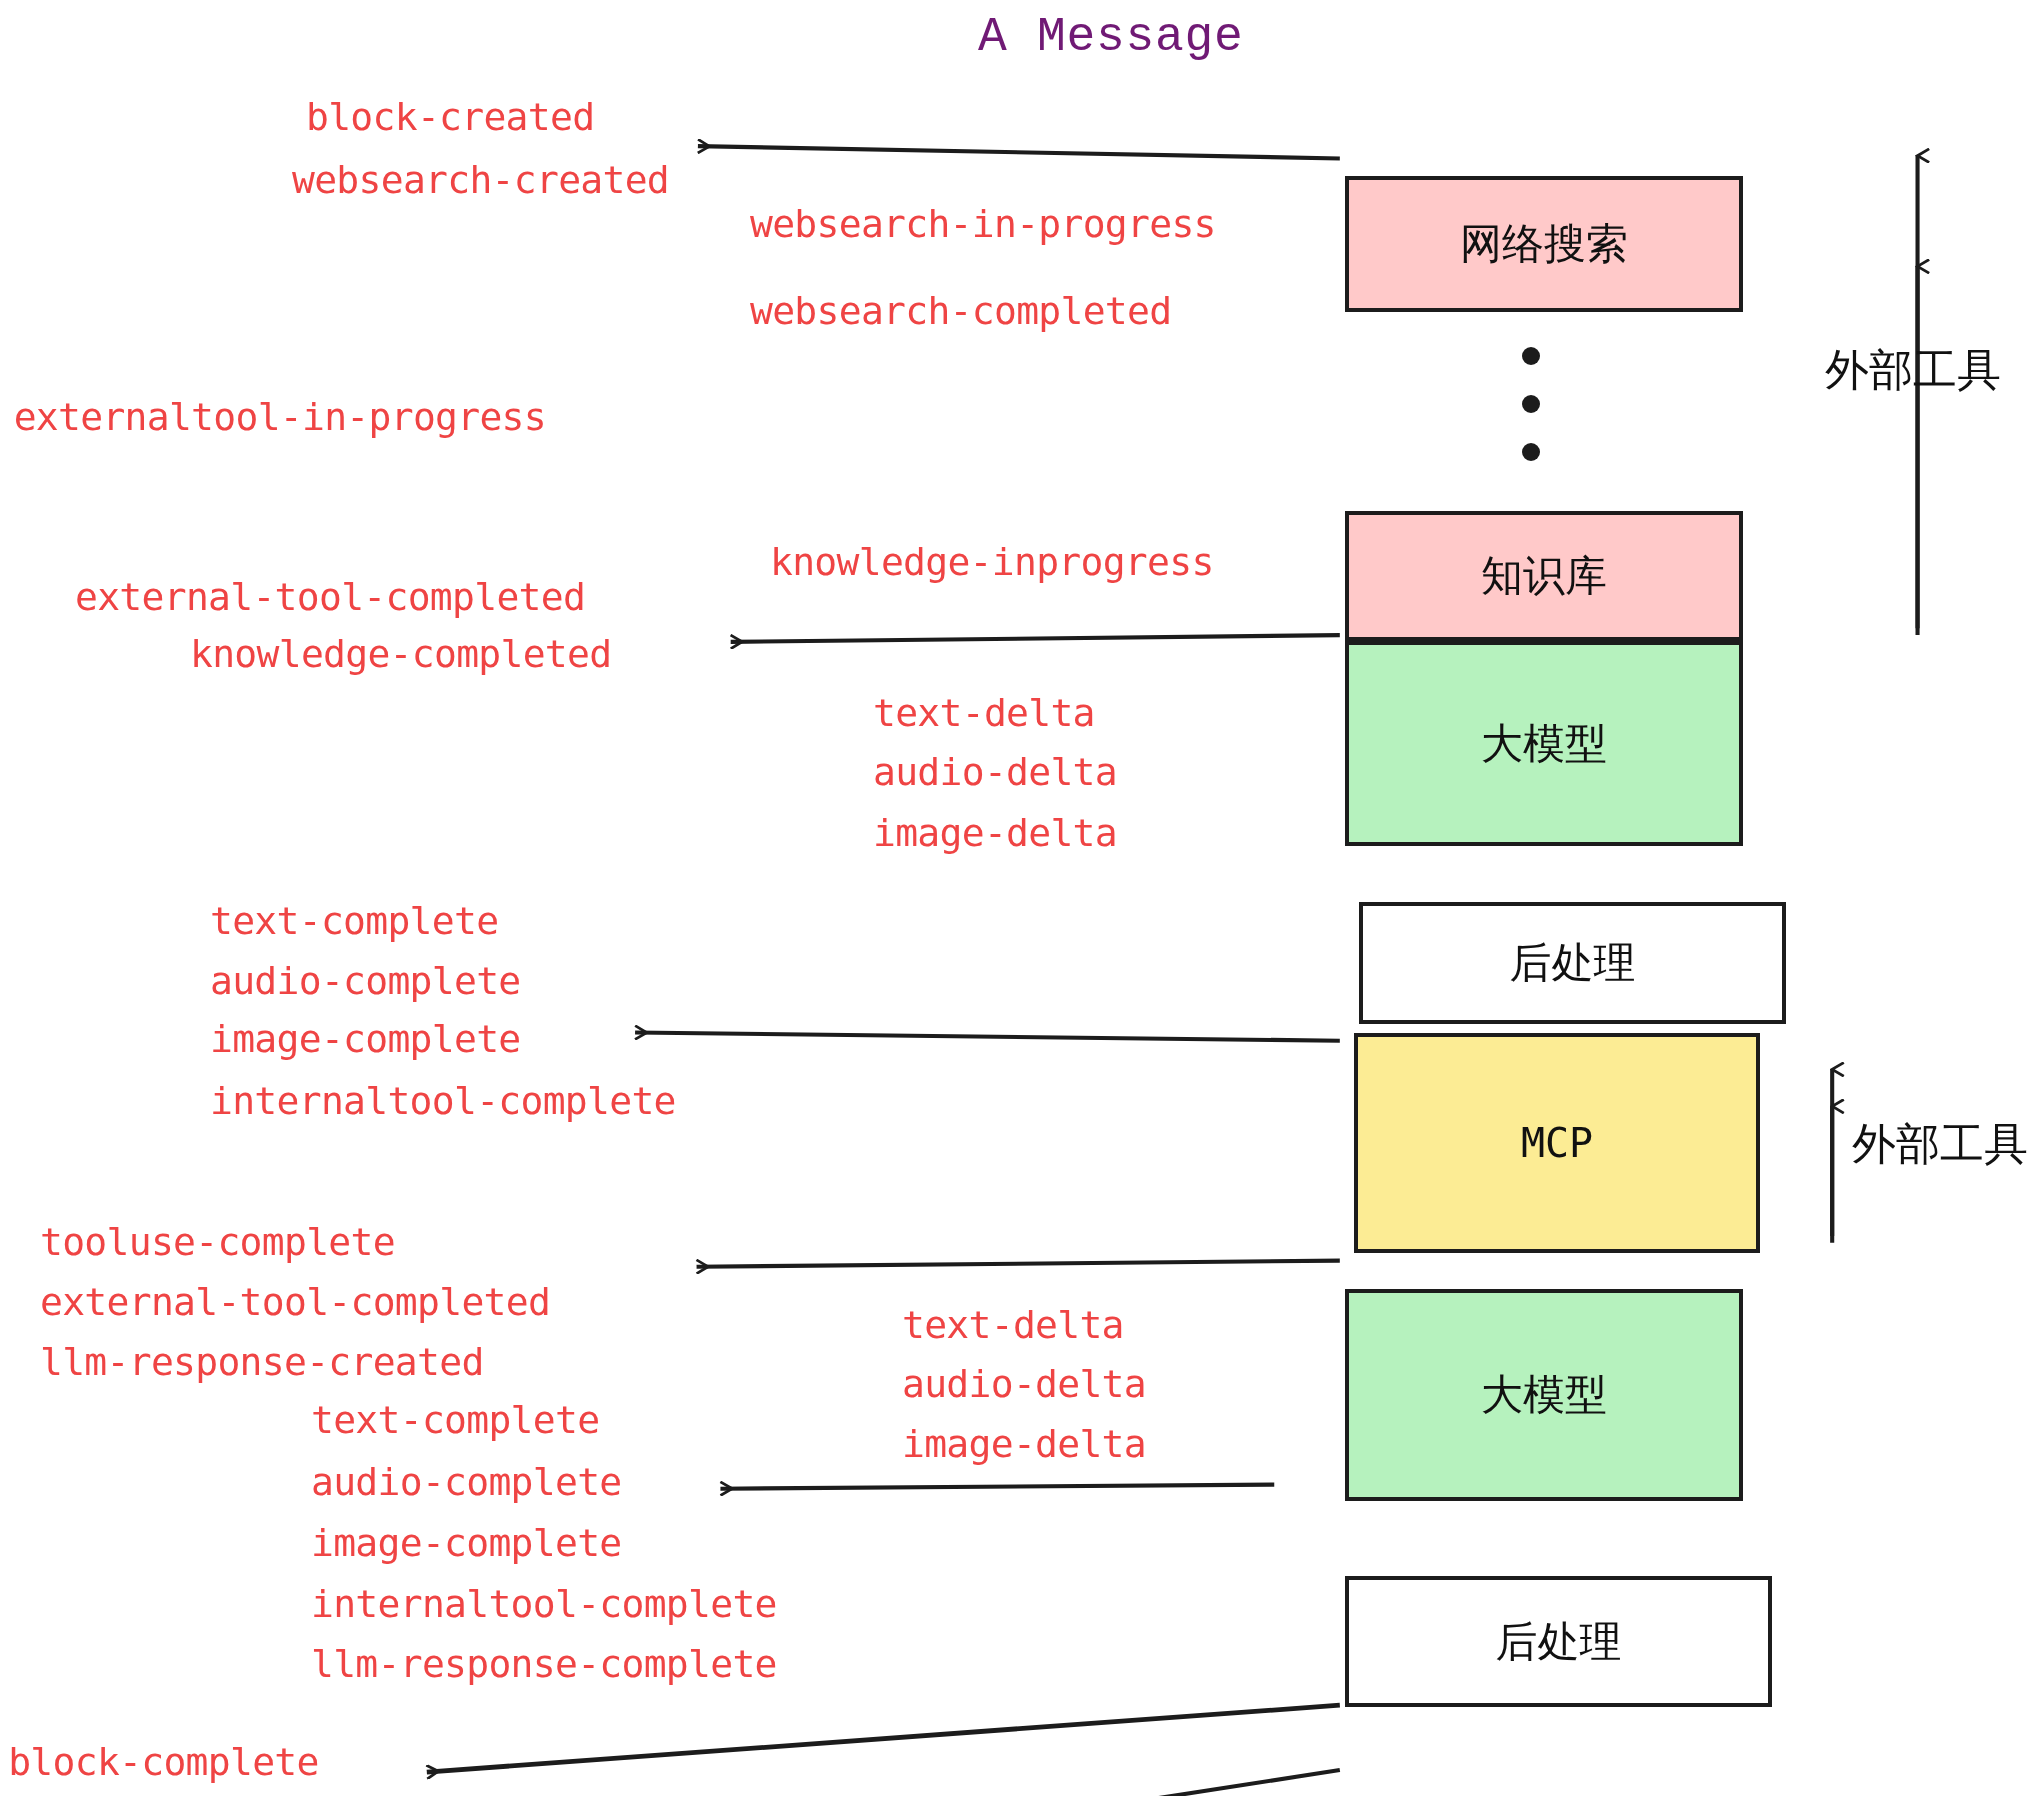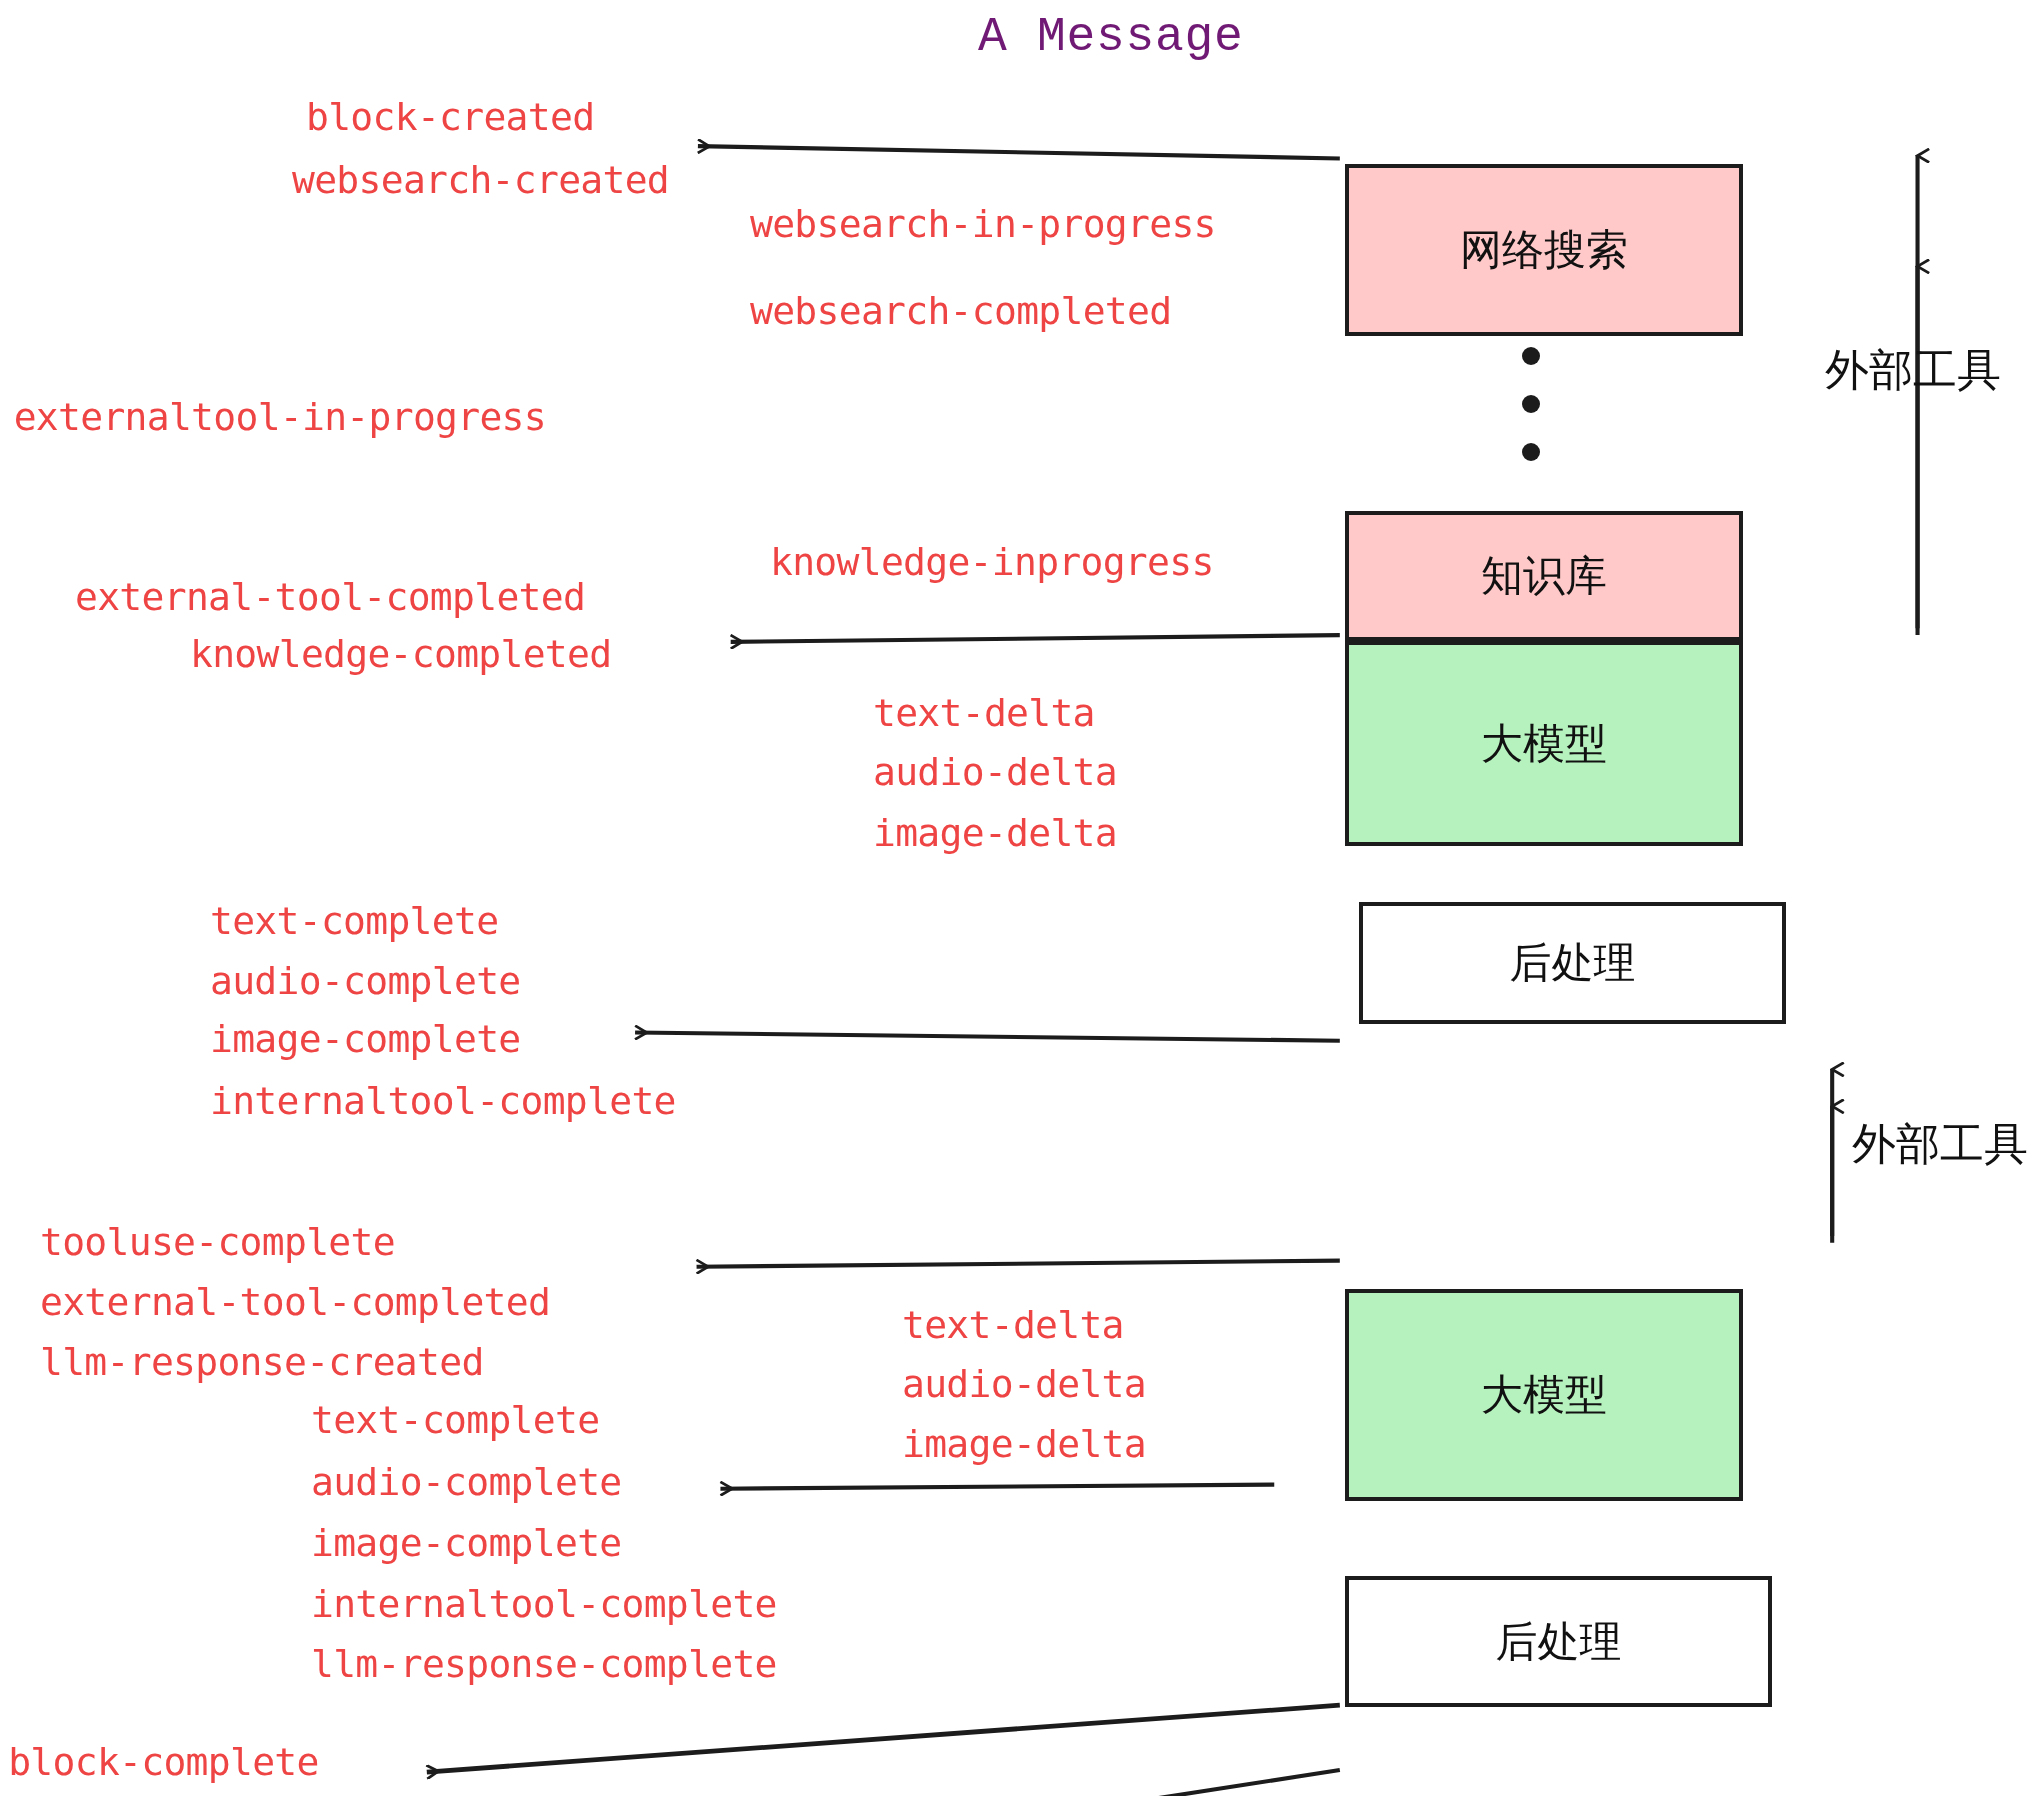--- a/index.html
+++ b/index.html
@@ -53,36 +53,39 @@
     <line x1="2808" y1="390" x2="2808" y2="930" stroke="#1c1c1c" stroke-width="6" marker-end="url(#ahU)" transform="rotate(180 2808 660)"></line>
 
     <line x1="2683" y1="1810" x2="2683" y2="1566" stroke="#1c1c1c" stroke-width="6" marker-end="url(#ahU)"></line>
     <line x1="2683" y1="1620" x2="2683" y2="1820" stroke="#1c1c1c" stroke-width="6" marker-end="url(#ahU)" transform="rotate(180 2683 1720)"></line>
   </svg>
 
   <svg class="ov" viewBox="0 0 2980 2630">
     <line x1="1962" y1="2497" x2="625" y2="2595" stroke="#1c1c1c" stroke-width="7" marker-end="url(#ahL)"></line>
   </svg>
 
-  <div class="box" style="left:1345px;top:164px;width:398px;height:172px;background:#FFC9C9;">
+  <div class="box" style="left:1345px;top:176px;width:398px;height:136px;background:#FFC9C9;">
     <span class="box-cjk">网络搜索</span>
   </div>
 
   <div class="box" style="left:1345px;top:511px;width:398px;height:130px;background:#FFC9C9;">
     <span>知识库</span>
   </div>
 
   <div class="box" style="left:1345px;top:641px;width:398px;height:205px;background:#B6F2BE;">
     <span>大模型</span>
   </div>
 
   <div class="box" style="left:1359px;top:902px;width:427px;height:122px;background:#FFFFFF;">
     <span>后处理</span>
   </div>
 
+  <div class="box mono" style="left:1354px;top:1033px;width:406px;height:220px;background:#FCEC94;">
+    <span>MCP</span>
+  </div>
 
   <div class="box" style="left:1345px;top:1289px;width:398px;height:212px;background:#B6F2BE;">
     <span>大模型</span>
   </div>
 
   <div class="box" style="left:1345px;top:1576px;width:427px;height:131px;background:#FFFFFF;">
     <span>后处理</span>
   </div>
 
   <div class="dot" style="left:1522px;top:347px;"></div>

